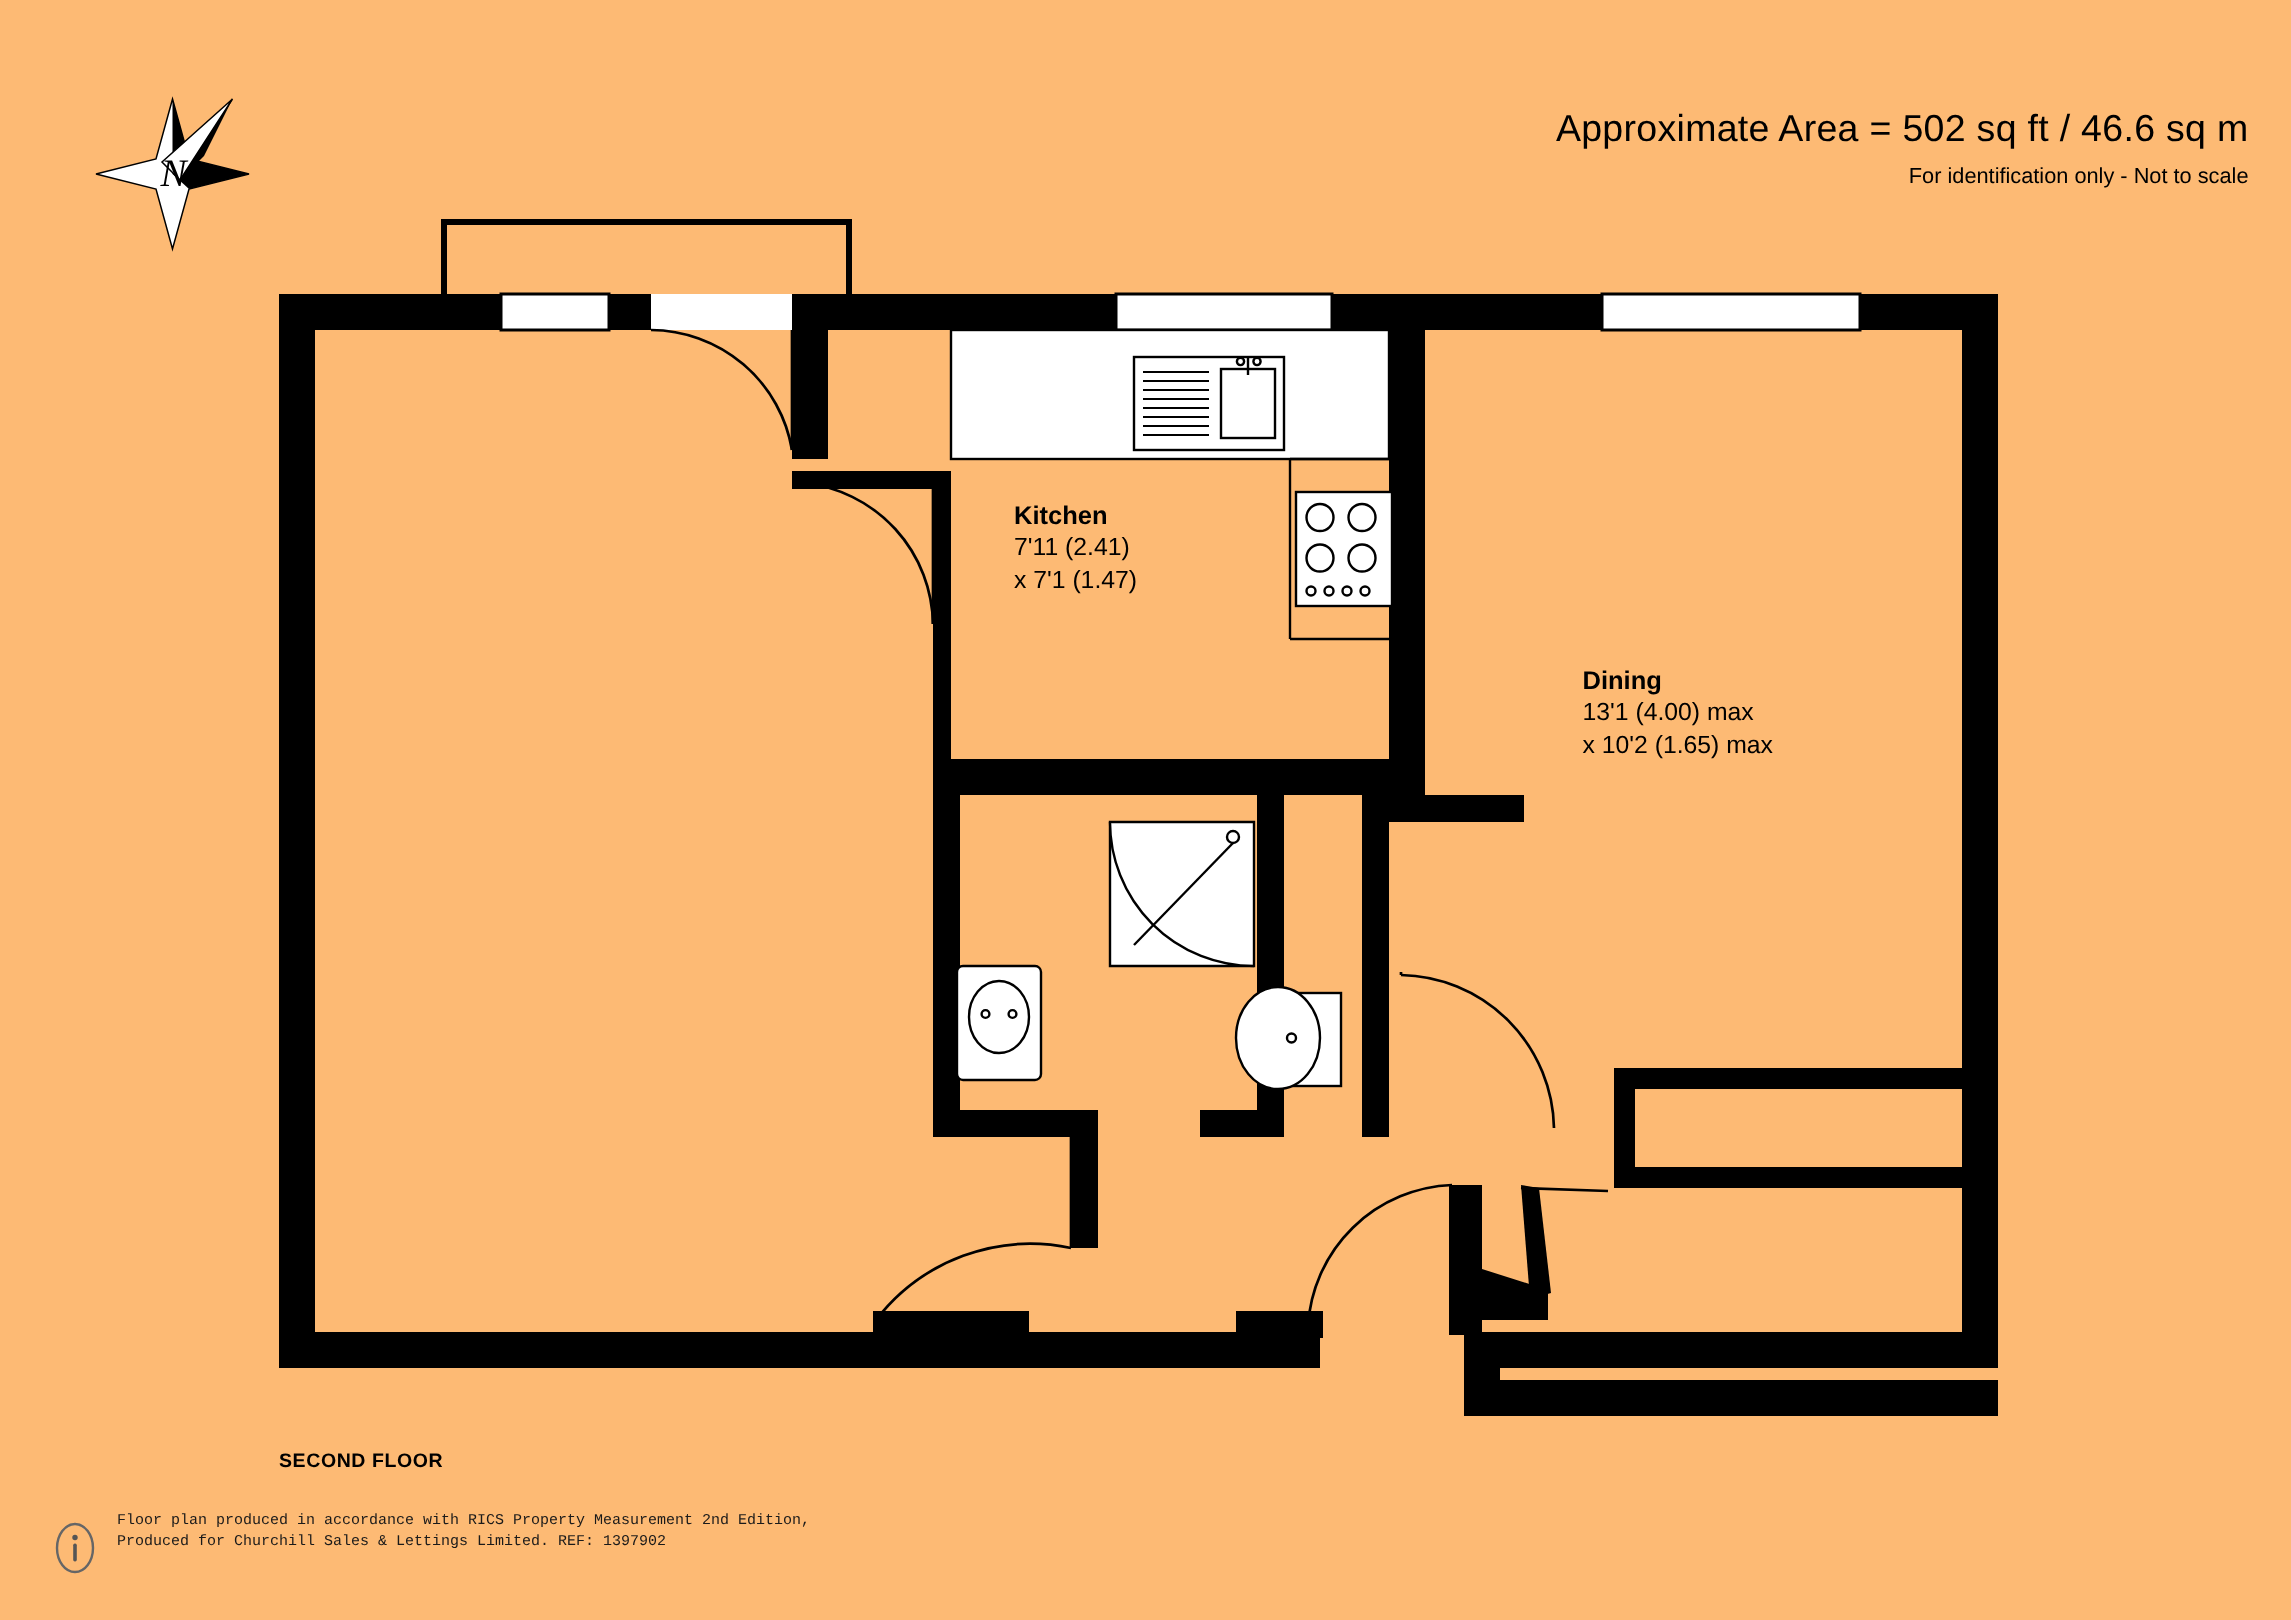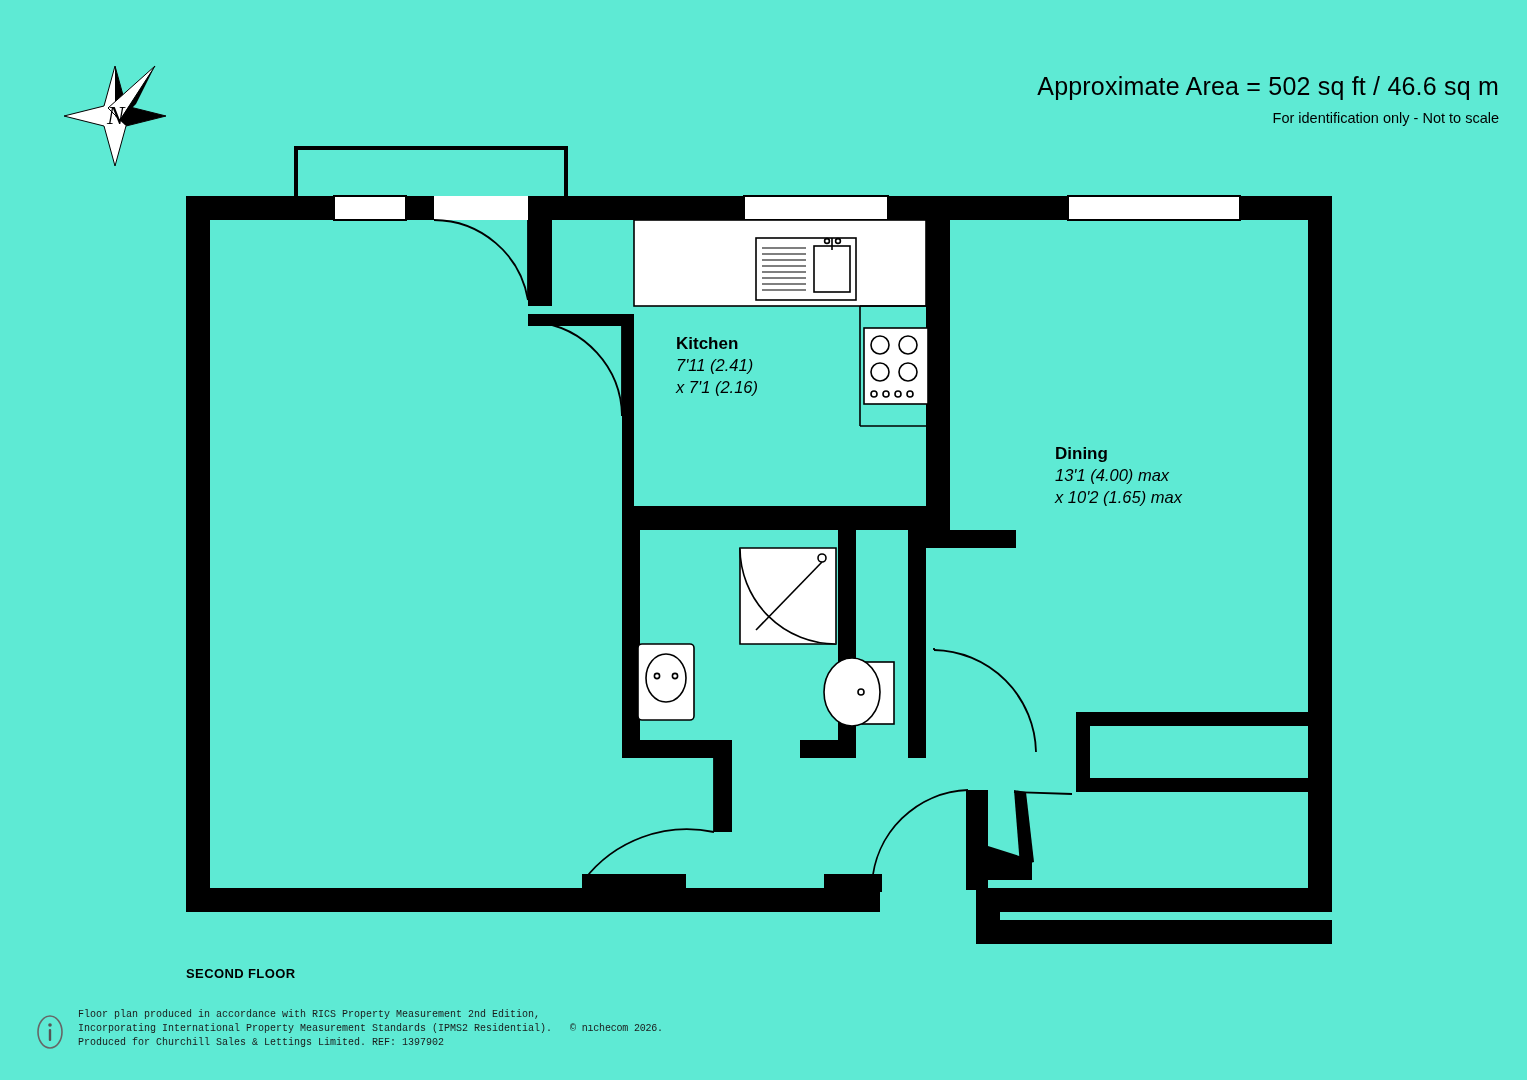--- a/index.html
+++ b/index.html
@@ -8,21 +8,21 @@
     background: #ffffff;
   }
   body {
     font-family: "Liberation Sans", sans-serif;
     color: #000000;
   }
   #page {
     position: relative;
     width: 1527px;
     height: 1080px;
-    background: #5eead4;
+    background: #fdba74;
     overflow: hidden;
   }
   .abs { position: absolute; }
 
   
   #area-text {
     right: 28px;
     top: 72px;
     font-size: 25px;
     letter-spacing: 0.2px;
@@ -58,21 +58,21 @@
     text-align: left;
     line-height: 1.32;
     font-size: 16.5px;
     white-space: nowrap;
   }
   .room-label .rname {
     font-weight: bold;
     font-size: 17px;
     display: block;
   }
-  .room-label .rdim { display: block; font-style: italic; }
+  .room-label .rdim { display: block; }
 
   #label-kitchen { left: 676px; top: 333px; width: 220px; }
   #label-bedroom { left: 1055px; top: 443px; width: 220px; }
   #label-living  { left: 298px;  top: 555px; width: 300px; }
 
   
   #floor-title {
     left: 186px;
     top: 966px;
     font-size: 13px;
@@ -277,21 +277,21 @@
         <line x1="1090" y1="714" x2="1190" y2="714"></line>
         <line x1="1196" y1="714" x2="1288" y2="714"></line>
       </g>
 
     </svg>
   </div>
 
   <div class="abs room-label" id="label-kitchen">
     <span class="rname">Kitchen</span>
     <span class="rdim">7'11 (2.41)</span>
-    <span class="rdim">x 7'1 (2.16)</span>
+    <span class="rdim">x 7'1 (1.47)</span>
   </div>
 
   <div class="abs room-label" id="label-bedroom">
     <span class="rname">Dining</span>
     <span class="rdim">13'1 (4.00) max</span>
     <span class="rdim">x 10'2 (1.65) max</span>
   </div>
 
 
   <div class="abs" id="floor-title">SECOND FLOOR</div>
@@ -299,21 +299,17 @@
   <div class="abs" id="footer">
     <div id="footer-icon">
       <svg width="36" height="36" viewBox="0 0 36 36" xmlns="http://www.w3.org/2000/svg">
         <ellipse cx="18" cy="18" rx="12" ry="16" fill="none" stroke="#666666" stroke-width="1.6"></ellipse>
         <circle cx="18" cy="11" r="1.8" fill="#555555"></circle>
         <rect x="16.8" y="15" width="2.4" height="12" rx="1.1" fill="#555555"></rect>
       </svg>
     </div>
     <div id="footer-text">
       <span class="line">Floor plan produced in accordance with RICS Property Measurement 2nd Edition,</span>
-      <span class="line">
-        <span>Incorporating International Property Measurement Standards (IPMS2 Residential).</span>
-        &nbsp;&nbsp;<span class="niche">© nıchecom 2026.</span>
-      </span>
       <span class="line">Produced for Churchill Sales &amp; Lettings Limited.   REF: 1397902</span>
     </div>
   </div>
 
 </div>
 
 </body></html>

